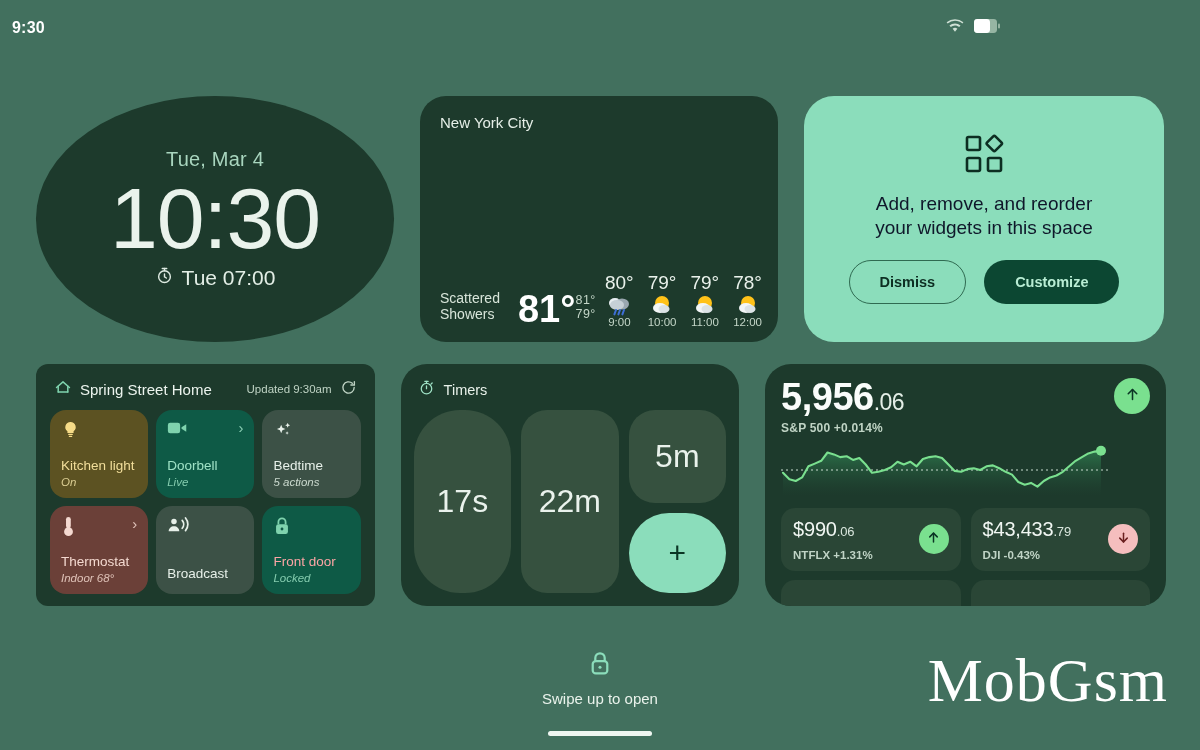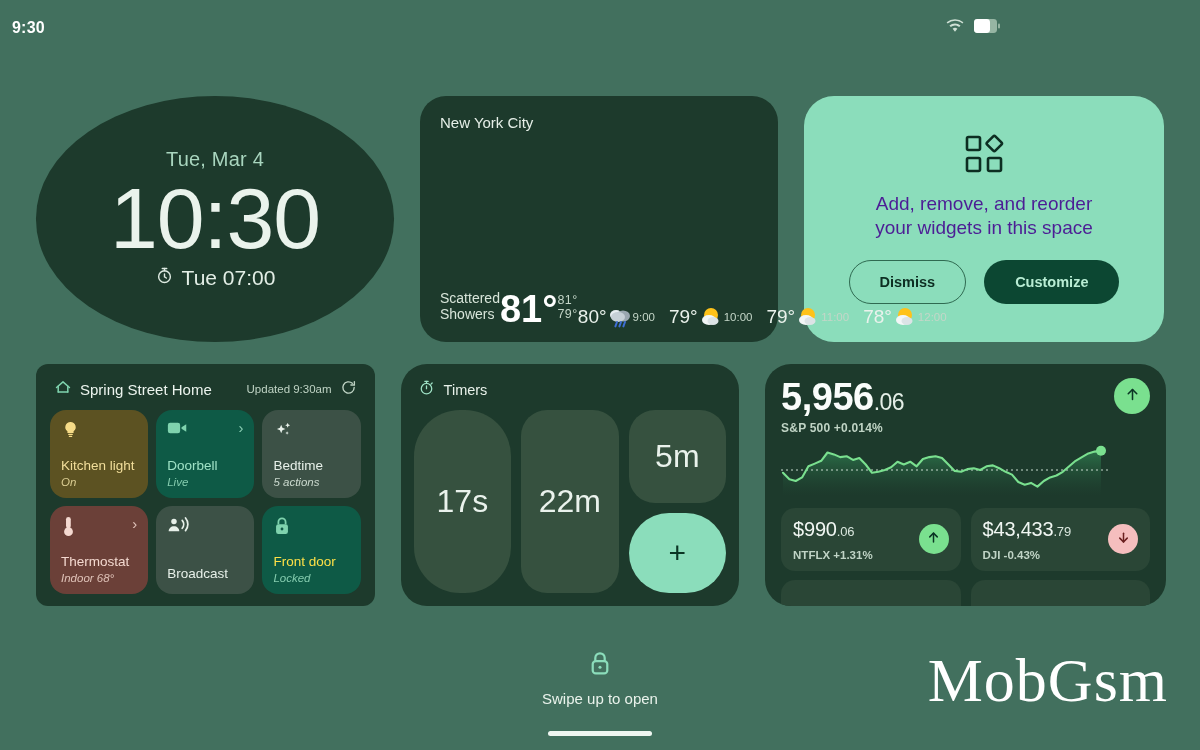--- a/index.html
+++ b/index.html
@@ -63,36 +63,36 @@
   .weather-city { font-size: 15px; color: #E6EFE8; font-weight: 400; }
   .weather-bottom {
     position: absolute; left: 20px; right: 16px; bottom: 14px;
     display: flex; align-items: flex-end; justify-content: space-between;
   }
   .wx-current { display: flex; flex-direction: row; }
   .wx-cond { font-size: 14px; color: #D8E5DA; margin-bottom: 1px; }
   .wx-temp { font-size: 38px; font-weight: 700; line-height: 1.0; color: #ffffff; }
   .wx-hilo { font-size: 12.5px; color: #C4D6C8; margin-top: 3px; letter-spacing: .5px; }
   .wx-hours { display: flex; gap: 14px; }
-  .wx-hour { display: flex; flex-direction: row; align-items: center; gap: 0; }
+  .wx-hour { display: flex; flex-direction: column; align-items: center; gap: 0; }
   .wx-h-temp { font-size: 19px; color: #EAF2EC; }
   .wx-h-time { font-size: 11.5px; color: #C4D6C8; }
   .wx-ico { width: 26px; height: 22px; position: relative; }
 
   
   .customize-widget {
     width: 360px; height: 246px;
     background: #8BDDBB;
     border-radius: 30px;
     display: flex; flex-direction: column; align-items: center; justify-content: center;
     color: #0B3524;
     padding: 10px 24px;
   }
   .cust-icon { margin-bottom: 14px; }
-  .cust-text { text-align: center; font-size: 19px; line-height: 1.28; color: #4c1d95; }
+  .cust-text { text-align: center; font-size: 19px; line-height: 1.28; color: #0f172a; }
   .cust-buttons { display: flex; gap: 18px; margin-top: 20px; }
   .btn {
     border-radius: 24px; font-size: 14.5px; font-weight: 700;
     padding: 13px 30px; cursor: pointer; white-space: nowrap;
   }
   .btn-dismiss { background: transparent; border: 1.4px solid #2F6A51; color: #0D2E22; }
   .btn-customize { background: #0C4732; border: none; color: #B9EDD4; padding: 14px 31px; }
 
   
   .home-widget {
@@ -413,21 +413,21 @@
           <div class="tile" style="background:#0E5A46">
             <div class="tile-icon-row">
               <span>
                 <svg width="18" height="20" viewBox="0 0 20 22">
                   <path d="M6 9V6.6a4 4 0 0 1 8 0V9" fill="none" stroke="#7FD3AE" stroke-width="2"></path>
                   <rect x="3.4" y="9" width="13.2" height="11" rx="2.6" fill="#7FD3AE"></rect>
                   <circle cx="10" cy="14.4" r="1.6" fill="#0E5A46"></circle>
                 </svg>
               </span>
             </div>
-            <div class="tile-label" style="color:#fde047">Front door</div>
+            <div class="tile-label" style="color:#fca5a5">Front door</div>
             <div class="tile-sub" style="color:#8FD6B8">Locked</div>
           </div>
 
         </div>
       </div>
 
       <div class="timers-widget">
         <div class="timers-head">
           <span>
             <svg width="17" height="17" viewBox="0 0 24 24" fill="none" stroke="#9FE2C6" stroke-width="1.8" stroke-linecap="round">

